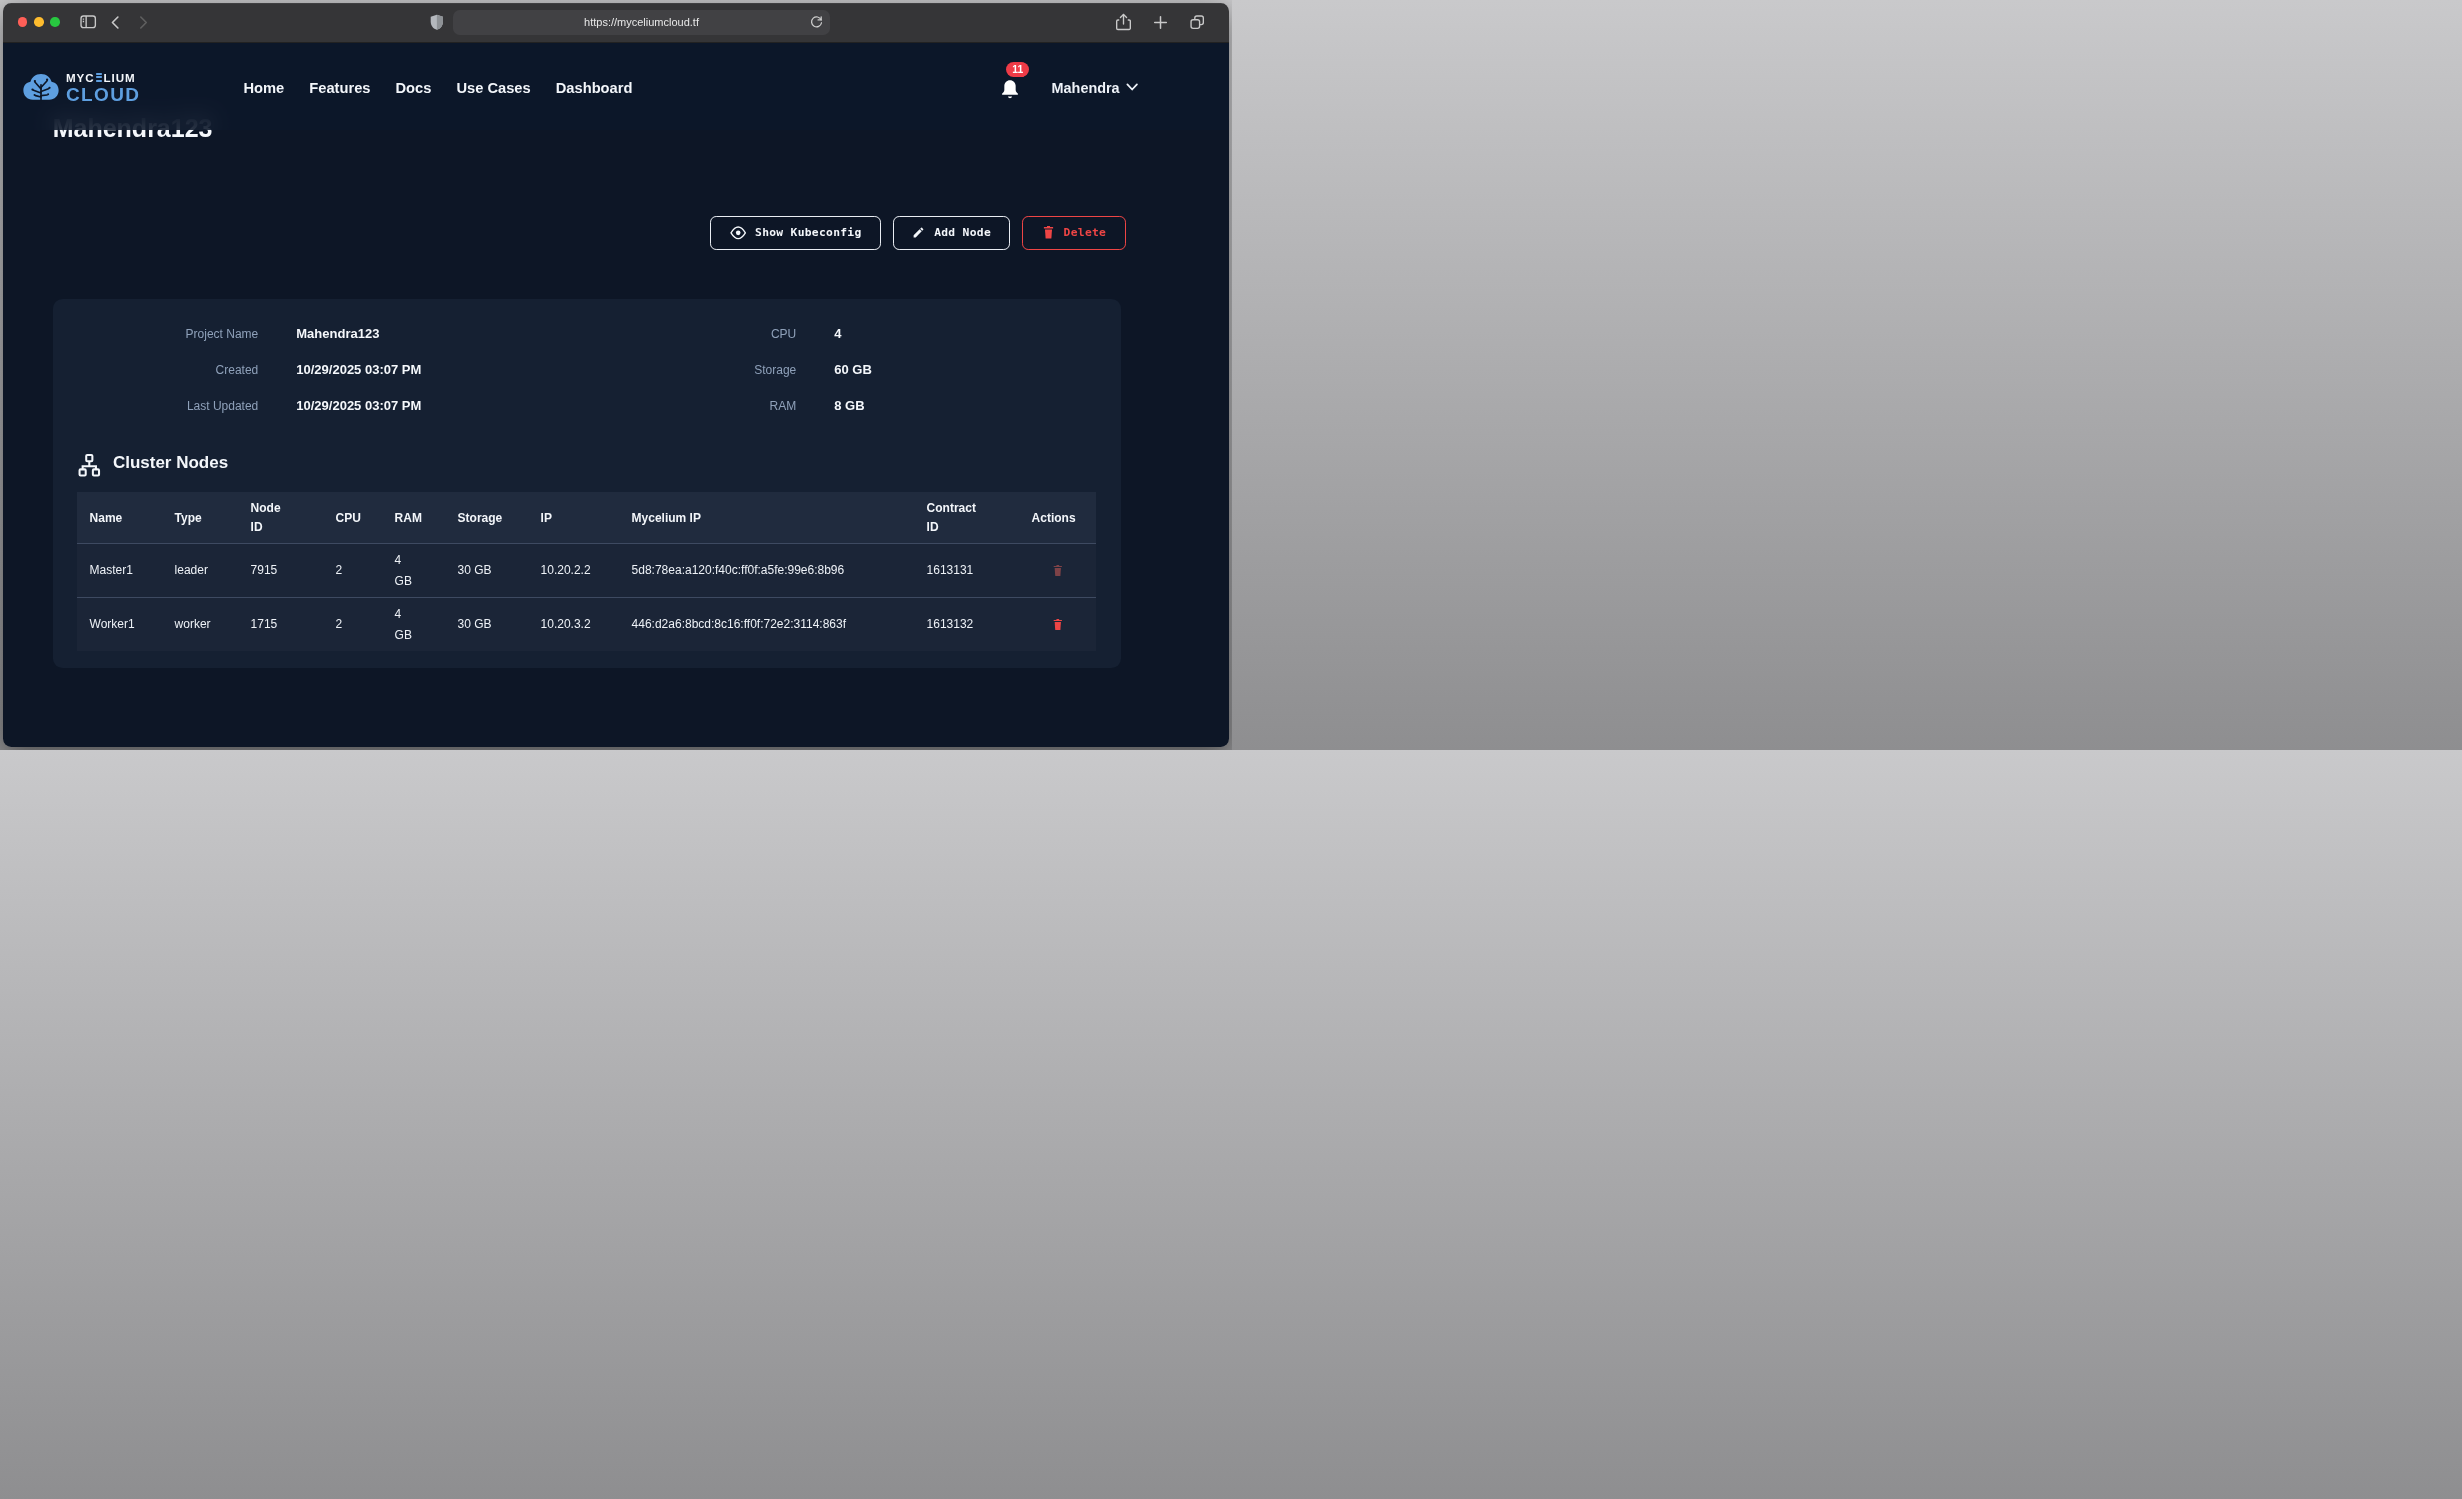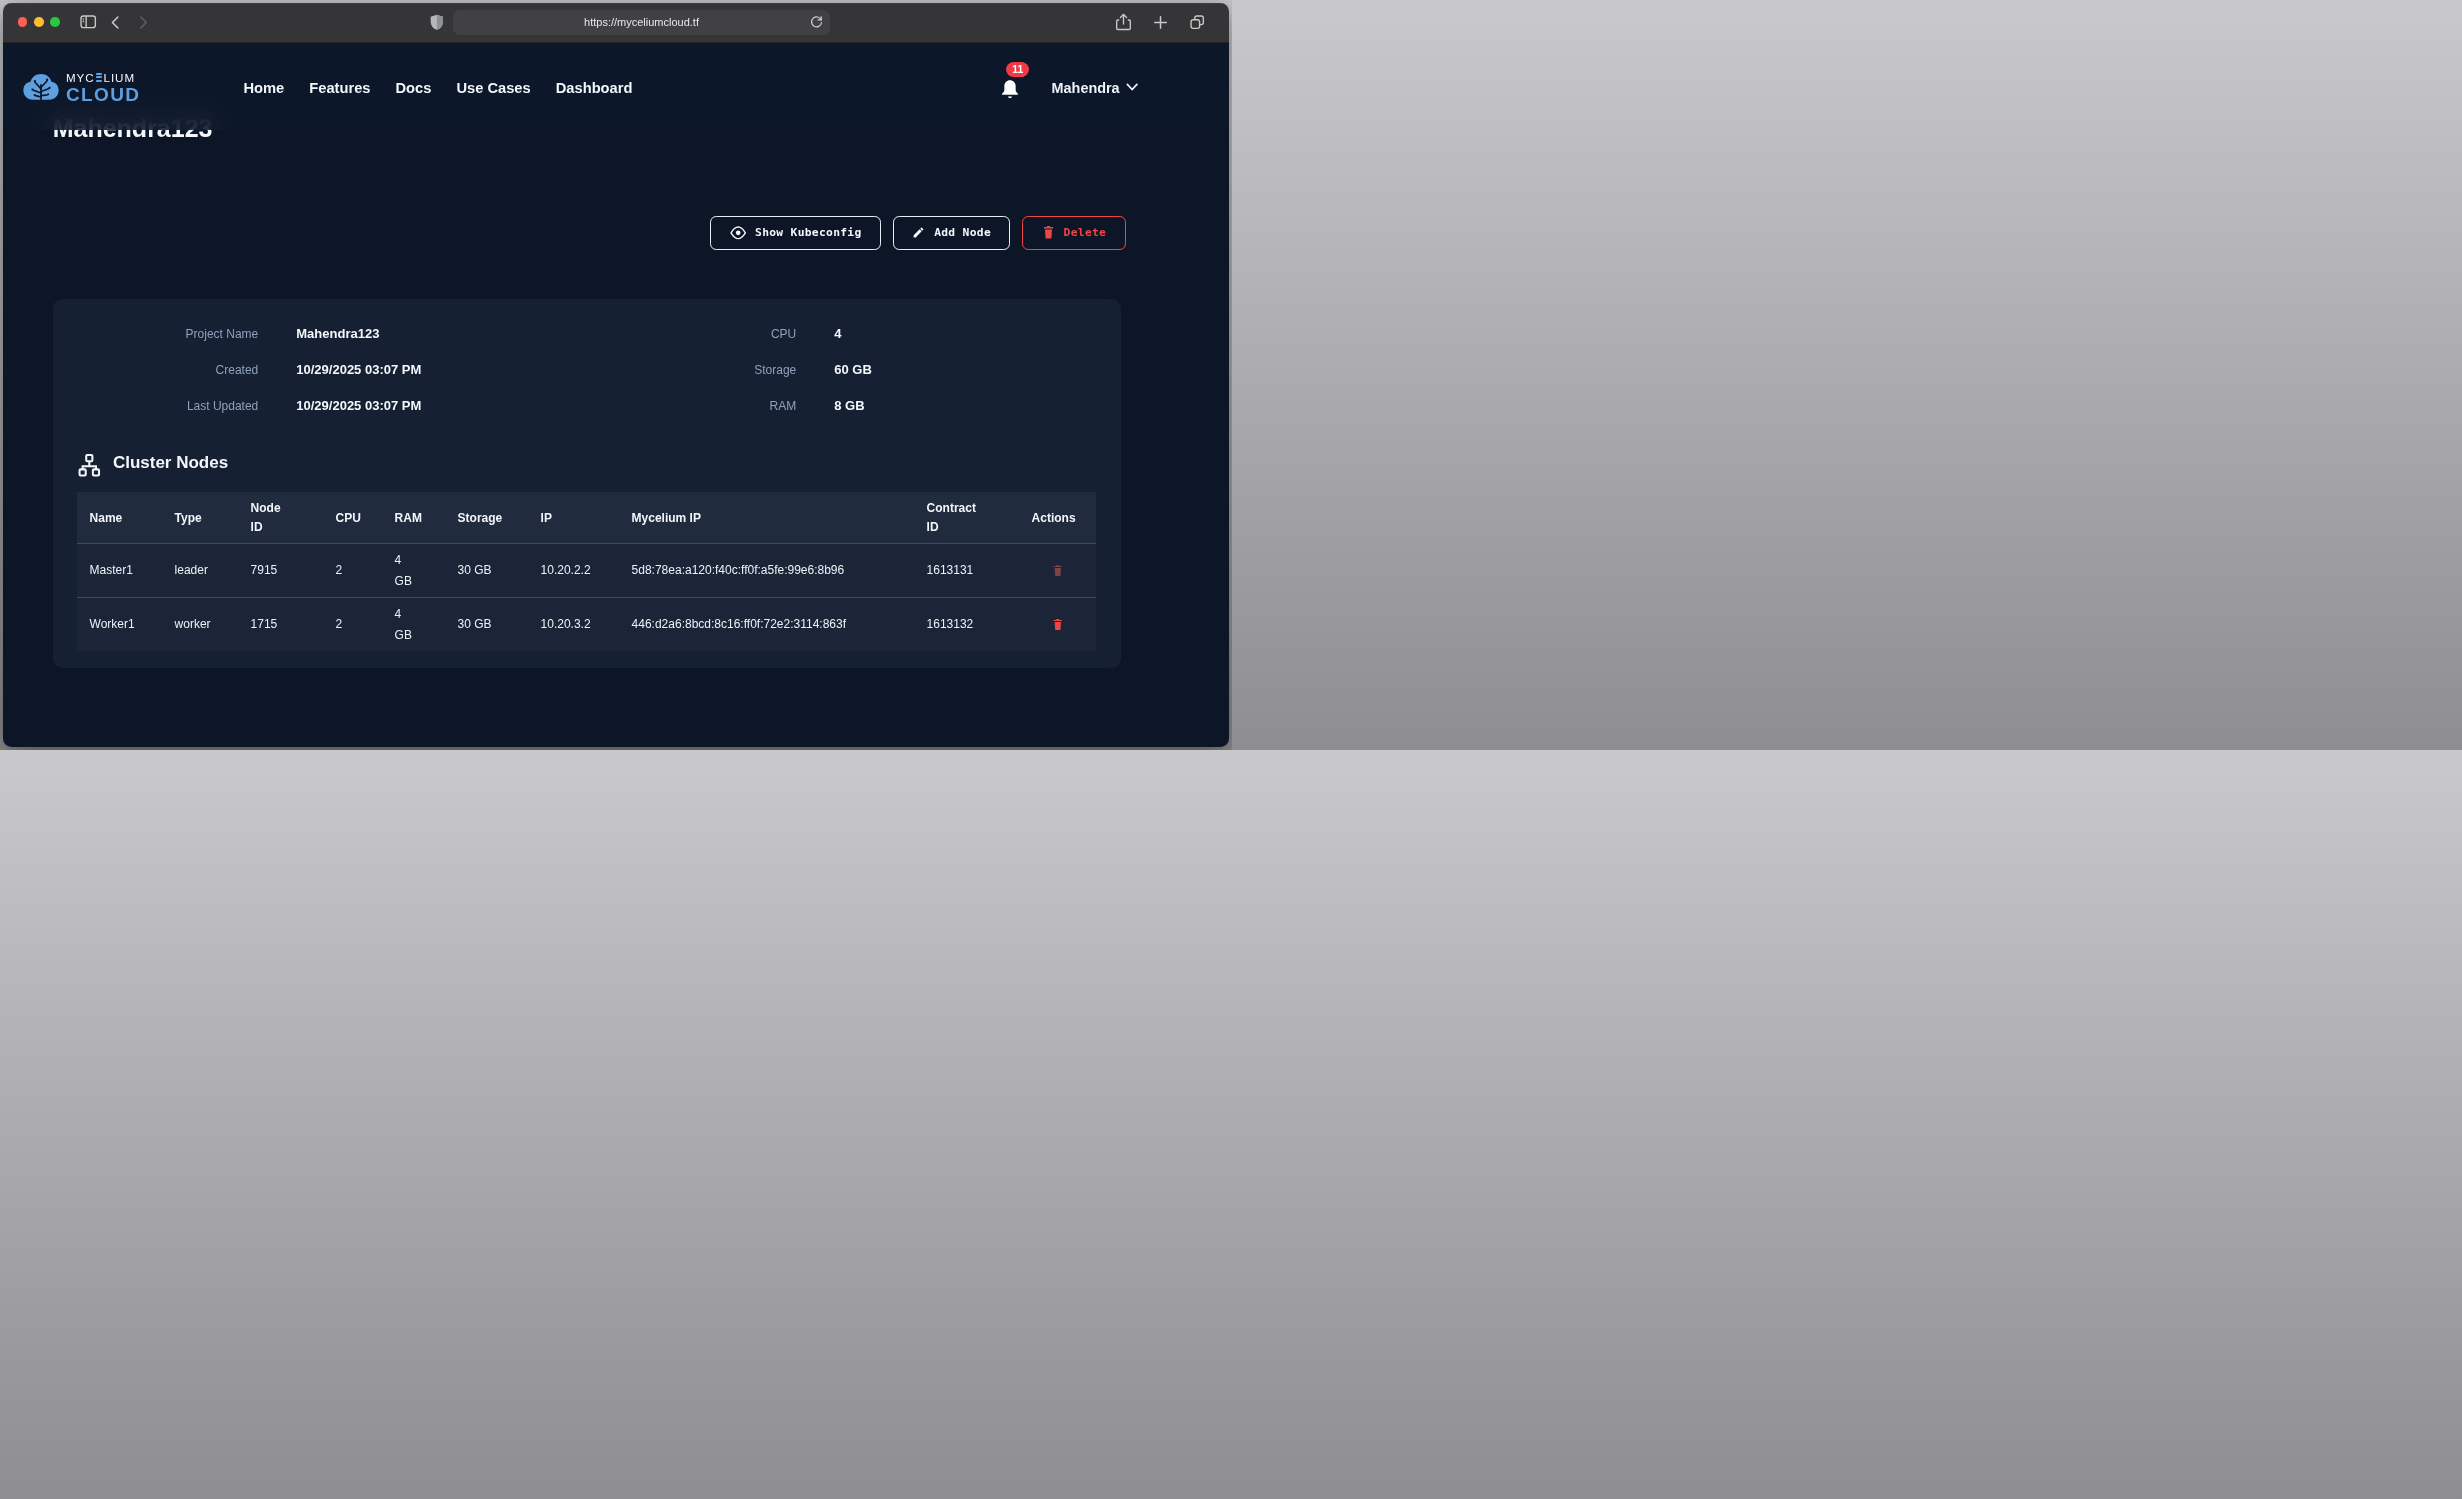--- a/index.html
+++ b/index.html
@@ -38,21 +38,21 @@
   
   .page { flex:1; position:relative; background:#0d1626; overflow:hidden; }
   .navbar {
     position:absolute; top:0; left:0; right:0; height:87px; z-index:10;
     display:flex; align-items:center; padding:2.7px 90px 0 19px;
     background:rgba(13,24,43,.80);
     -webkit-backdrop-filter: blur(11px); backdrop-filter: blur(11px);
   }
   .logo { display:flex; align-items:center; gap:6.2px; }
   .logo-text { display:flex; flex-direction:column; line-height:1; }
-  .logo-top { color:#f4f7fb; font-weight:400; font-size:11.6px; letter-spacing:1px; display:flex; align-items:center; }
+  .logo-top { color:#f4f7fb; font-weight:700; font-size:11.6px; letter-spacing:1px; display:flex; align-items:center; }
   .logo-e { display:inline-flex; flex-direction:column; gap:1.5px; margin:0 1px; }
   .logo-e i { width:6.8px; height:1.8px; background:#5e9fe0; border-radius:0.7px; }
   .logo-bottom { color:#5e9fe0; font-weight:700; font-size:19px; letter-spacing:1.4px; margin-top:1.4px; }
   .nav-links { display:flex; gap:25px; margin-left:103px; }
   .nav-link { color:#f3f6fa; font-size:14.7px; font-weight:700; cursor:pointer; }
   .nav-right { margin-left:auto; display:flex; align-items:center; gap:31px; }
   .bell-wrap { position:relative; padding-top:4.1px; }
   .badge {
     position:absolute; top:-12.3px; left:7.5px; min-width:16.4px; text-align:right;
     background:#ef3b47; color:#fff; font-size:10.3px; font-weight:700;

